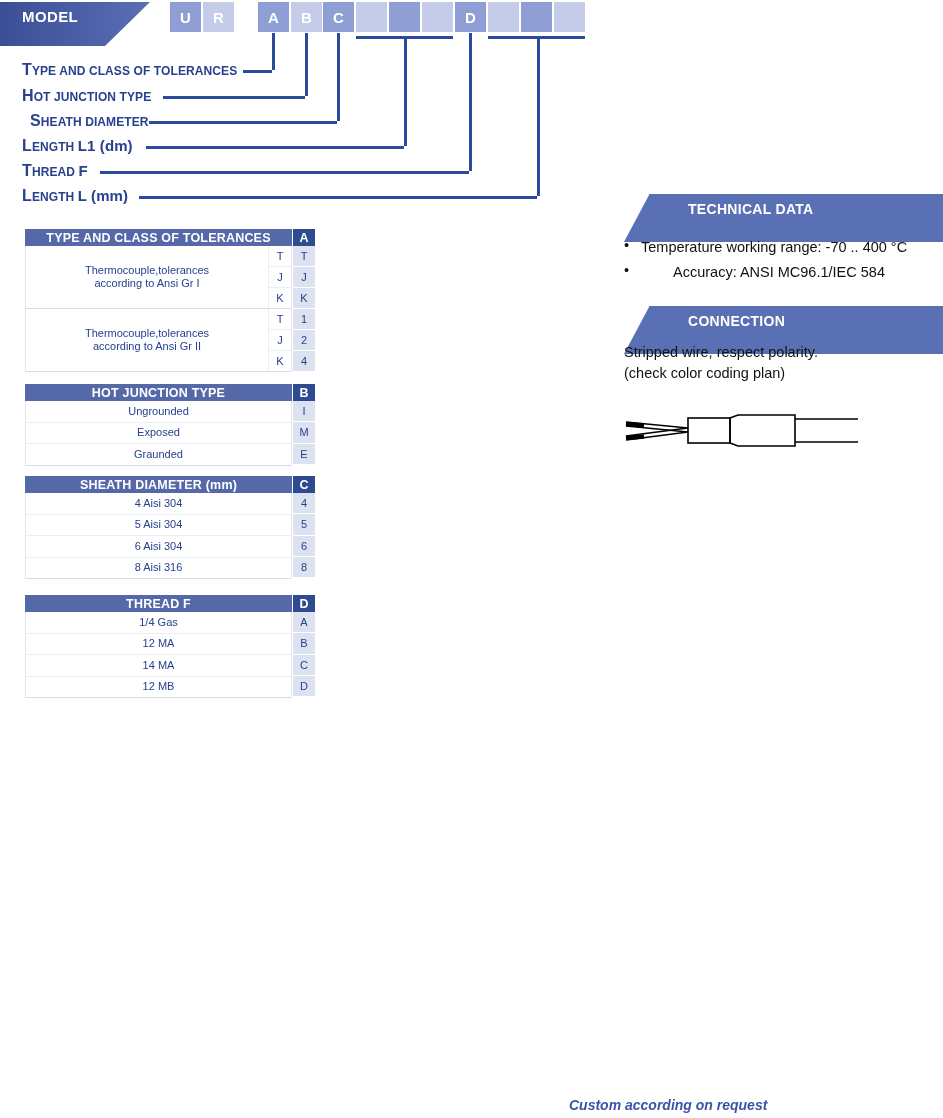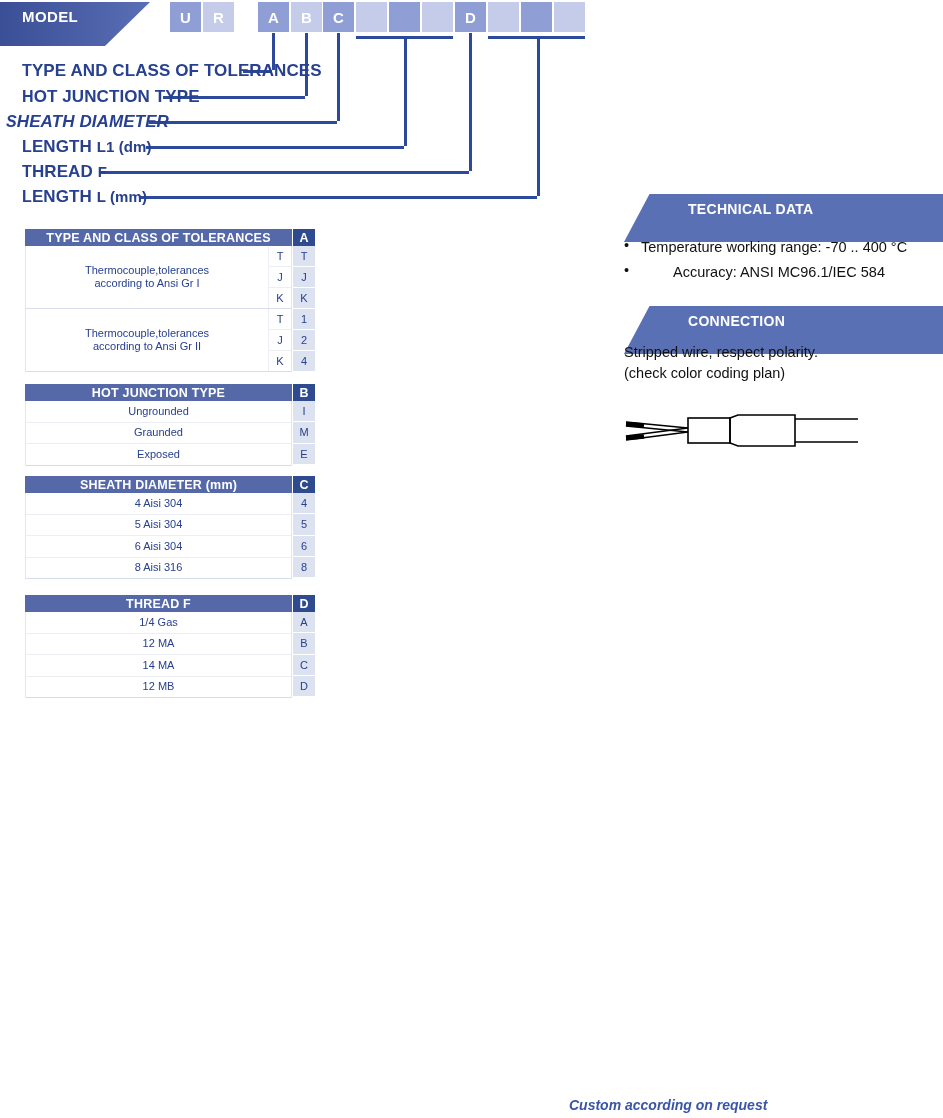--- a/index.html
+++ b/index.html
@@ -33,21 +33,21 @@
   
   .vline{position:absolute;width:3px;background:#2b4a9b;}
   .hline{position:absolute;height:3px;background:#2b4a9b;}
 
   
   .callout{
     position:absolute;color:#27408f;white-space:nowrap;
     font-weight:bold;font-size:12.5px;letter-spacing:.1px;
   }
   .callout .cap{font-size:16px;}
-  .callout .rest{font-size:17px;}
+  .callout .rest{font-size:12px;}
   .callout .plain{font-size:15px;}
 
   
   .tbl{position:absolute;}
   .th-main{
     background:#5568a8;color:#fff;text-align:center;
     font-size:12.5px;font-weight:bold;letter-spacing:.2px;
     display:flex;align-items:center;justify-content:center;
     height:17px;
   }
@@ -165,21 +165,21 @@
     <div class="vline" style="left: 469px; top: 33px; height: 138px;"></div>
     <div class="hline" style="left: 100px; top: 171px; width: 369px;"></div>
     <div class="hline" style="left: 488px; top: 36px; width: 97px;"></div>
     <div class="vline" style="left: 537px; top: 36px; height: 160px;"></div>
     <div class="hline" style="left: 139px; top: 196px; width: 398px;"></div>
   </div>
 
 <div id="callouts">
     <div class="callout" style="left: 22px; top: 61px;"><span class="cap">T</span><span class="rest">YPE AND CLASS OF TOLERANCES</span></div>
     <div class="callout" style="left: 22px; top: 87px;"><span class="cap">H</span><span class="rest">OT JUNCTION TYPE</span></div>
-    <div class="callout" style="left: 6px; top: 112px; font-style: italic;"><span class="cap">S</span><span class="rest">HEATH DIAMETER</span></div>
+    <div class="callout" style="left: 30px; top: 112px;"><span class="cap">S</span><span class="rest">HEATH DIAMETER</span></div>
     <div class="callout" style="left: 22px; top: 137px;"><span class="cap">L</span><span class="rest">ENGTH </span><span class="plain">L1 (dm)</span></div>
     <div class="callout" style="left: 22px; top: 162px;"><span class="cap">T</span><span class="rest">HREAD </span><span class="plain">F</span></div>
     <div class="callout" style="left: 22px; top: 187px;"><span class="cap">L</span><span class="rest">ENGTH </span><span class="plain">L (mm)</span></div>
   </div>
 
 <div id="tables">
     <div class="tbl" style="left: 0px; top: 229px; width: 943px;">
       <div style="position: absolute; left: 25px; top: 0px; width: 267px;">
         <div class="th-main">TYPE AND CLASS OF TOLERANCES</div>
         <div class="tbl-body">
@@ -212,24 +212,24 @@
       </div>
     </div>
     <div class="tbl" style="left: 0px; top: 384px; width: 943px;">
       <div style="position: absolute; left: 25px; top: 0px; width: 267px;">
         <div class="th-main">HOT JUNCTION TYPE</div>
         <div class="tbl-body">
           <div class="trow" style="height: 20.5px;">
             <div class="tcell-label">Ungrounded</div>
           </div>
           <div class="trow" style="height: 20.5px;">
+            <div class="tcell-label">Exposed</div>
+          </div>
+          <div class="trow" style="height: 20.5px;">
             <div class="tcell-label">Graunded</div>
-          </div>
-          <div class="trow" style="height: 20.5px;">
-            <div class="tcell-label">Exposed</div>
           </div>
         </div>
       </div>
       <div class="codecol" style="left: 293px; width: 22px;">
         <div class="th-code">B</div>
         <div class="codecell h21">I</div>
         <div class="codecell h21">M</div>
         <div class="codecell h21">E</div>
       </div>
     </div>

